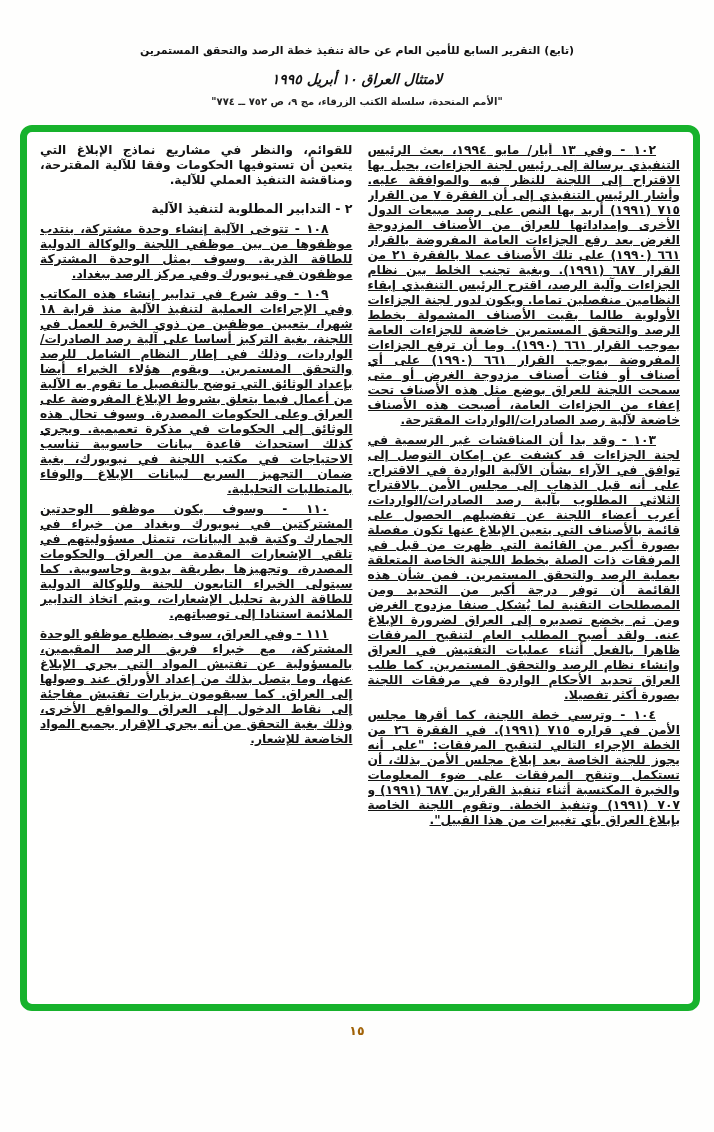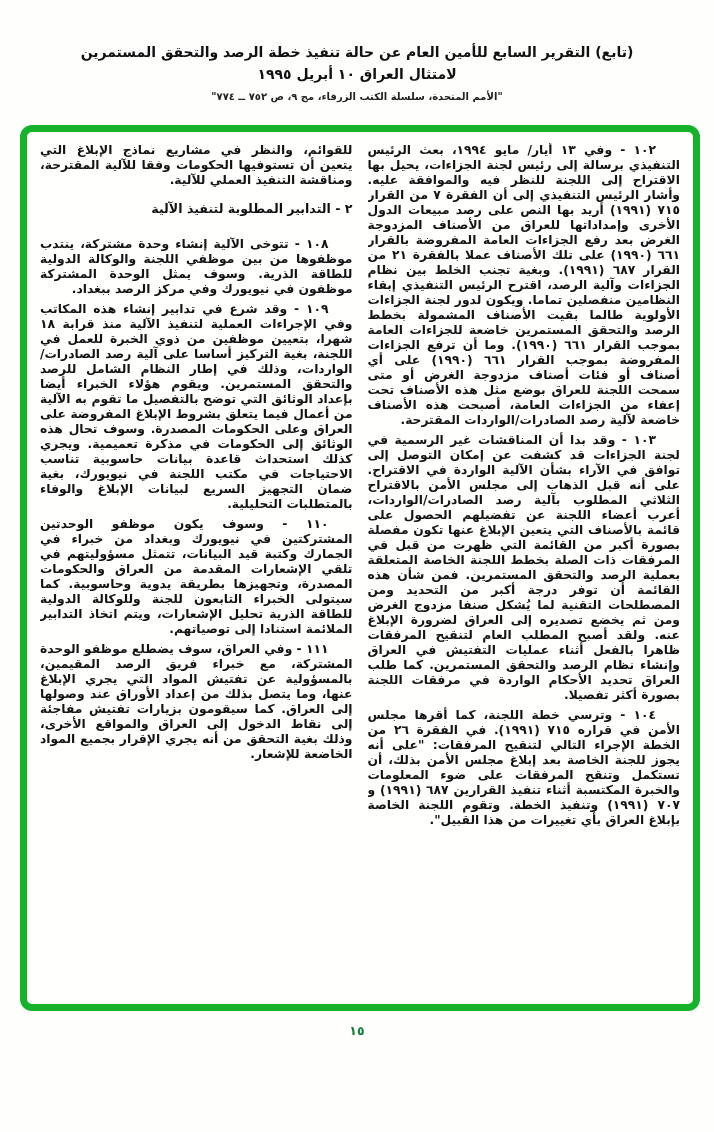--- a/index.html
+++ b/index.html
@@ -15,28 +15,29 @@
     position: relative;
     width: 714px; height: 1132px;
     background: #fefefd;
   }
   .doc-header {
     padding-top: 44px;
     text-align: center;
     color: #111;
   }
   .doc-title-line1 {
-    font-size: 14px;
+    font-size: 11px;
     font-weight: bold;
     letter-spacing: 0.2px;
   }
   .doc-title-line2 {
     font-size: 14px;
     font-weight: bold;
-    margin-top: 6px;
+    margin-top: 14px;
+    font-style: italic;
   }
   .doc-source-line {
     font-size: 10px;
     font-weight: bold;
     margin-top: 9px;
     color: #222;
   }
   .green-frame {
     position: absolute;
     top: 125px;
@@ -60,35 +61,35 @@
     overflow: hidden;
   }
   .para {
     margin: 0 0 5px 0;
     font-size: 12.3px;
     line-height: 15px;
     font-weight: bold;
     text-align: justify;
     color: #141414;
   }
-  .para.numbered { text-indent: 24px; }
+  .para.numbered { text-indent: 24px; text-decoration: underline; }
   .section-heading {
     font-size: 12.6px;
     font-weight: bold;
-    margin: 13px 0 21px 0;
+    margin: 13px 0 6px 0;
     color: #101010;
   }
   .page-number {
     position: absolute;
     top: 1023px;
     left: 0; right: 0;
     text-align: center;
     font-size: 12.5px;
     font-weight: bold;
-    color: #15803d;
+    color: #a16207;
   }
 </style>
 </head>
 <body>
 
 <div class="page">
 
   <div class="doc-header">
     <div class="doc-title-line1">(تابع) التقرير السابع للأمين العام عن حالة تنفيذ خطة الرصد والتحقق المستمرين</div>
     <div class="doc-title-line2">لامتثال العراق ١٠ أبريل ١٩٩٥</div>

